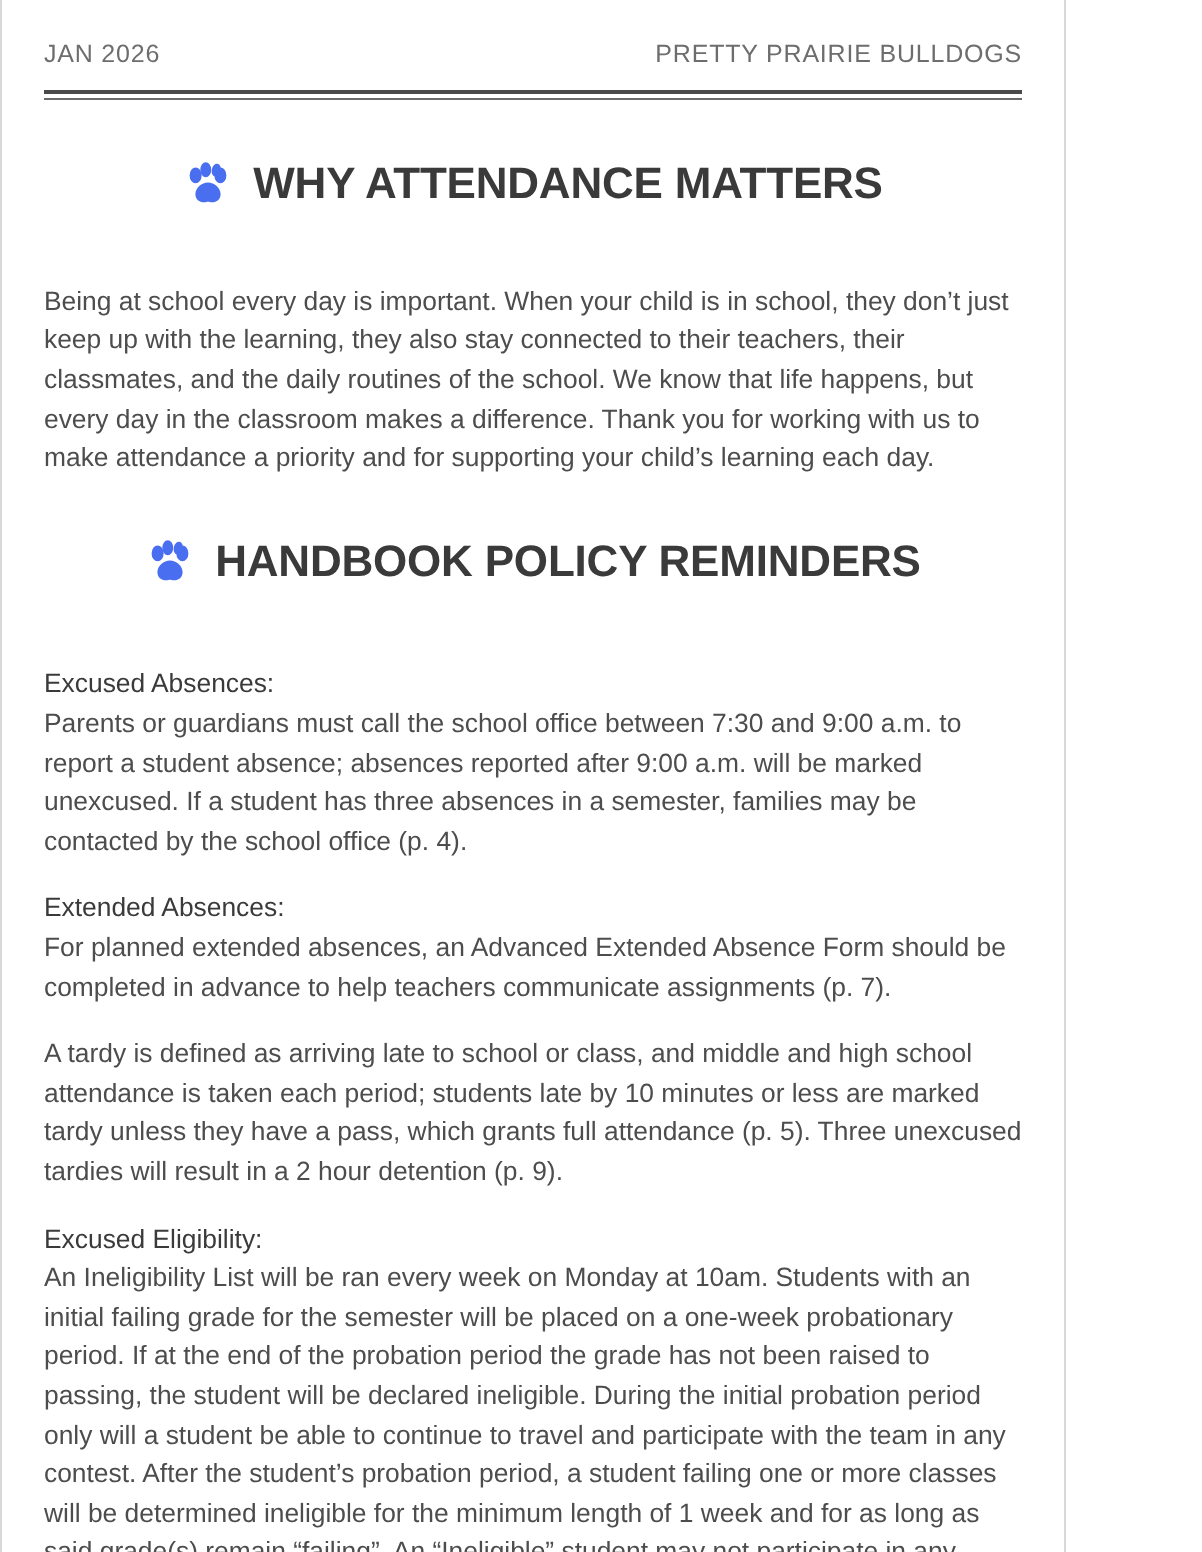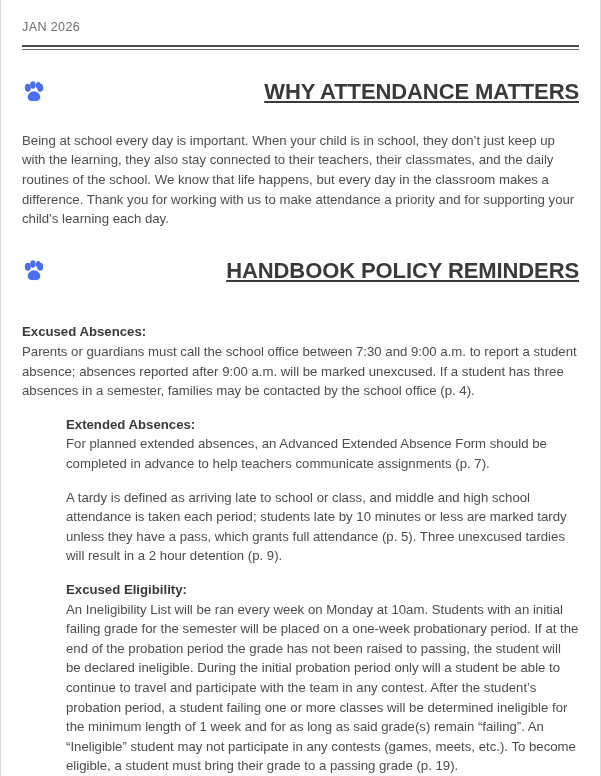--- a/index.html
+++ b/index.html
@@ -5,21 +5,21 @@
   html, body {
     margin: 0;
     padding: 0;
     background: #ffffff;
   }
   body {
     font-family: "Liberation Sans", sans-serif;
   }
   .page {
     position: relative;
-    width: 601px;
+    width: 533px;
     height: 776px;
     box-sizing: border-box;
     background: #ffffff;
     border-left: 1px solid #d8d8d8;
     border-right: 1px solid #d8d8d8;
     overflow: hidden;
     display: flex;
     flex-direction: column;
   }
   .inner {
@@ -62,70 +62,69 @@
     position: absolute;
     left: 0; right: 0; top: 4px;
     height: 1px;
     background: #6a6a6a;
   }
 
   
   .section-title {
     display: flex;
     align-items: center;
-    justify-content: space-between;
+    justify-content: center;
     gap: 11px;
     color: #3a3a3a;
     font-size: 22px;
     font-weight: 700;
     letter-spacing: -0.1px;
     text-transform: uppercase;
-    text-decoration: underline;
   }
   .title-1 { margin-top: 28px; }
   .title-2 { margin-top: 29px; }
   .paw {
     flex: 0 0 auto;
     width: 24px;
     height: 24px;
     display: block;
   }
 
   
   .body-copy {
     color: #4d4d4d;
     font-size: 13.2px;
     line-height: 19.6px;
     margin: 0;
   }
-  .intro { margin-top: 11px; }
+  .intro { margin-top: 21px; }
 
   .policy-list {
     margin-top: 24px;
   }
   .policy-block + .policy-block {
     margin-top: 14px;
-    margin-left: 44px;
   }
   .policy-label {
     color: #3a3a3a;
     font-size: 13.2px;
-    font-weight: 700;
+    font-weight: 400;
     line-height: 19.6px;
     margin: 0;
   }
 </style>
 </head>
 <body>
 
 <div class="page">
   <div class="inner">
 
     <div class="masthead">
       <div class="masthead-left">JAN 2026</div>
+      <div class="masthead-right">PRETTY PRAIRIE BULLDOGS</div>
     </div>
 
     <div class="rule"></div>
 
     <h1 class="section-title title-1">
       <svg class="paw" viewBox="0 0 64 64" aria-hidden="true">
         <g fill="#4a6ef0">
           <ellipse cx="15.5" cy="20.5" rx="8" ry="10.5"></ellipse>
           <ellipse cx="48.5" cy="20.5" rx="8" ry="10.5"></ellipse>
           <ellipse cx="29" cy="13" rx="7.3" ry="10"></ellipse>

